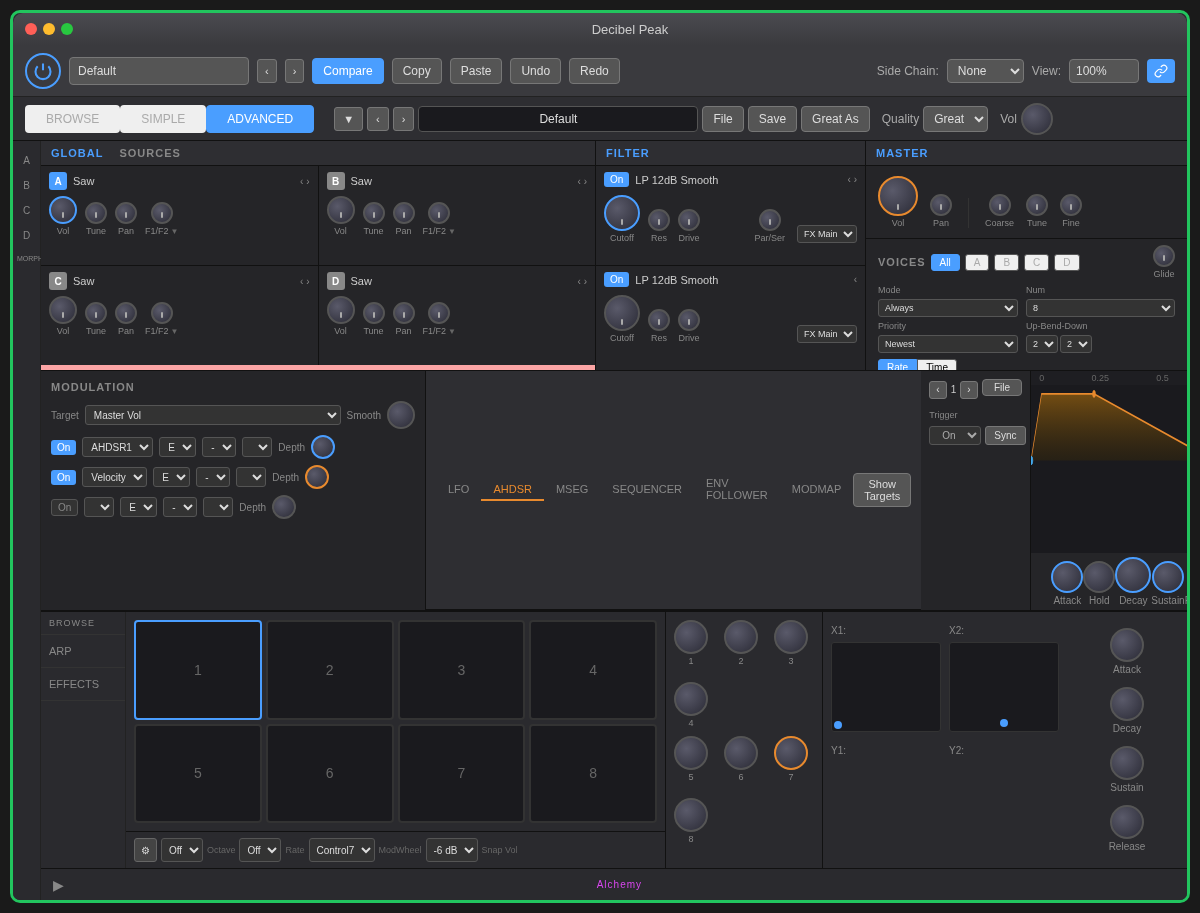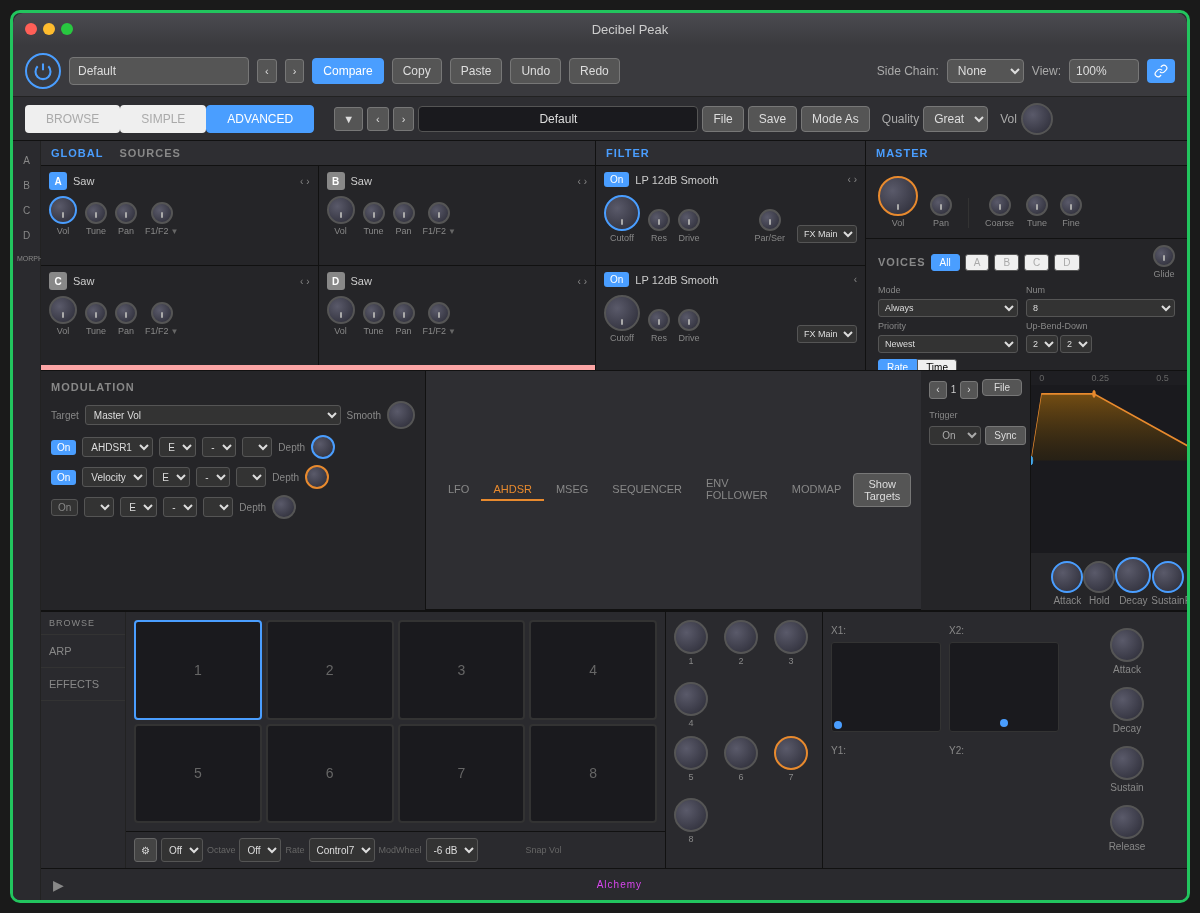--- a/index.html
+++ b/index.html
@@ -236,21 +236,21 @@
     <button class="mode-tab">BROWSE</button>
     <button class="mode-tab">SIMPLE</button>
     <button class="mode-tab active">ADVANCED</button>
     <div class="preset-nav">
       <button class="preset-nav-btn">▼</button>
       <button class="preset-nav-btn">‹</button>
       <button class="preset-nav-btn">›</button>
       <input class="preset-name-box" type="text" value="Default" style="">
       <button class="file-btn">File</button>
       <button class="save-btn">Save</button>
-      <button class="saveas-btn">Mode As</button>
+      <button class="saveas-btn">Great As</button>
       <span class="quality-label">Quality</span>
       <select class="quality-select">
         <option>Great</option>
       </select>
       <span class="vol-label" style="margin-left:8px;color:#aaa;font-size:12px;">Vol</span>
       <div style="width:32px;height:32px;border-radius:50%;background:radial-gradient(circle at 35% 35%,#5a5a6a,#2a2a35);border:2px solid #555;cursor:pointer;"></div>
     </div>
   </div>
 
   <div class="main-content">
@@ -651,21 +651,21 @@
           </div>
           <div class="pads-controls">
             <button class="pad-ctrl-btn">⚙</button>
             <select class="pad-ctrl-select"><option>Off</option></select>
             <span style="color:#666;font-size:9px;">Octave</span>
             <select class="pad-ctrl-select"><option>Off</option></select>
             <span style="color:#666;font-size:9px;">Rate</span>
             <select class="pad-ctrl-select"><option>Control7</option></select>
             <span style="color:#666;font-size:9px;">ModWheel</span>
             <select class="pad-ctrl-select"><option>-6 dB</option></select>
-            <span style="color:#666;font-size:9px;margin-left:44px;">Snap Vol</span>
+            <span style="color:#666;font-size:9px;">Snap Vol</span>
           </div>
         </div>
 
         <div class="macro-area">
           <div class="macro-knobs-row">
             <div class="macro-knob-wrap">
               <div class="macro-knob"></div>
               <span class="macro-label">1</span>
             </div>
             <div class="macro-knob-wrap">

